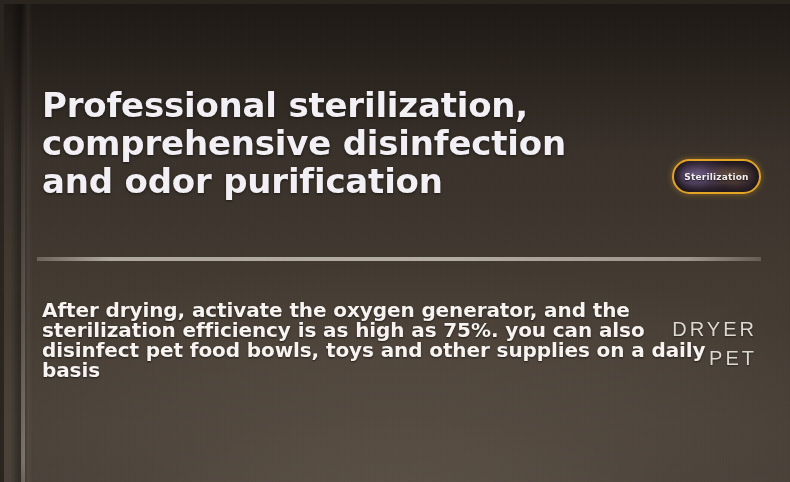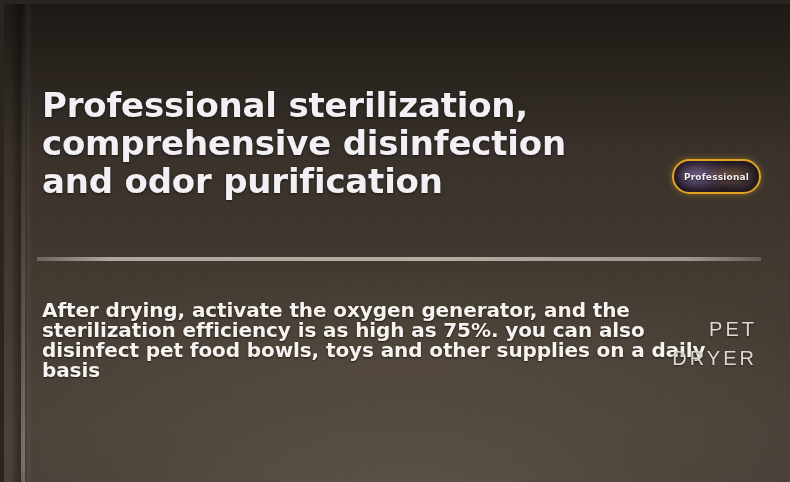--- a/index.html
+++ b/index.html
@@ -194,26 +194,26 @@
   <div class="seam"></div>
   <div class="seam-line"></div>
 
   <div class="content">
 
     <h1 class="headline">Professional sterilization,
 comprehensive disinfection
 and odor purification</h1>
 
     <div class="badge">
-      <span class="badge-label">Professional</span>
+      <span class="badge-label">Sterilization</span>
     </div>
 
     <div class="divider"></div>
 
     <p class="body-copy">After drying, activate the oxygen generator, and the sterilization efficiency is as high as 75%. you can also disinfect pet food bowls, toys and other supplies on a daily basis</p>
 
     <div class="wordmark">
+      <span>DRYER</span>
       <span>PET</span>
-      <span>DRYER</span>
     </div>
 
   </div>
 </div>
 
 </body></html>

